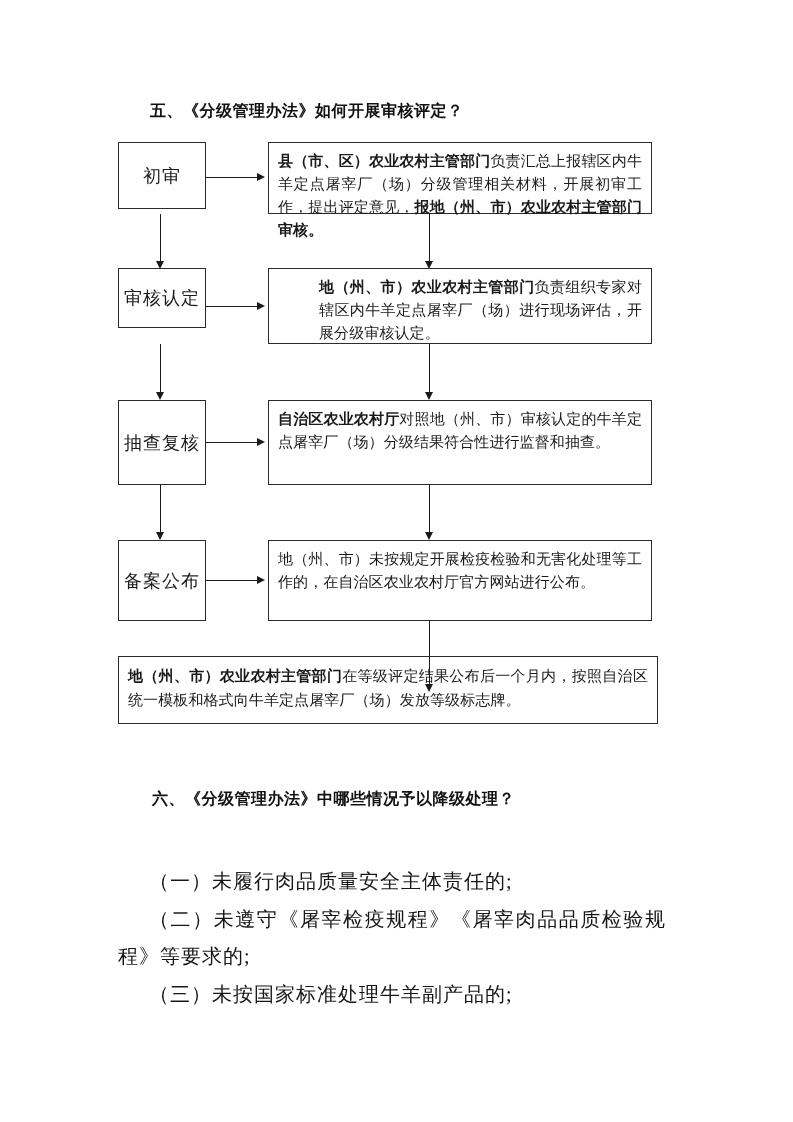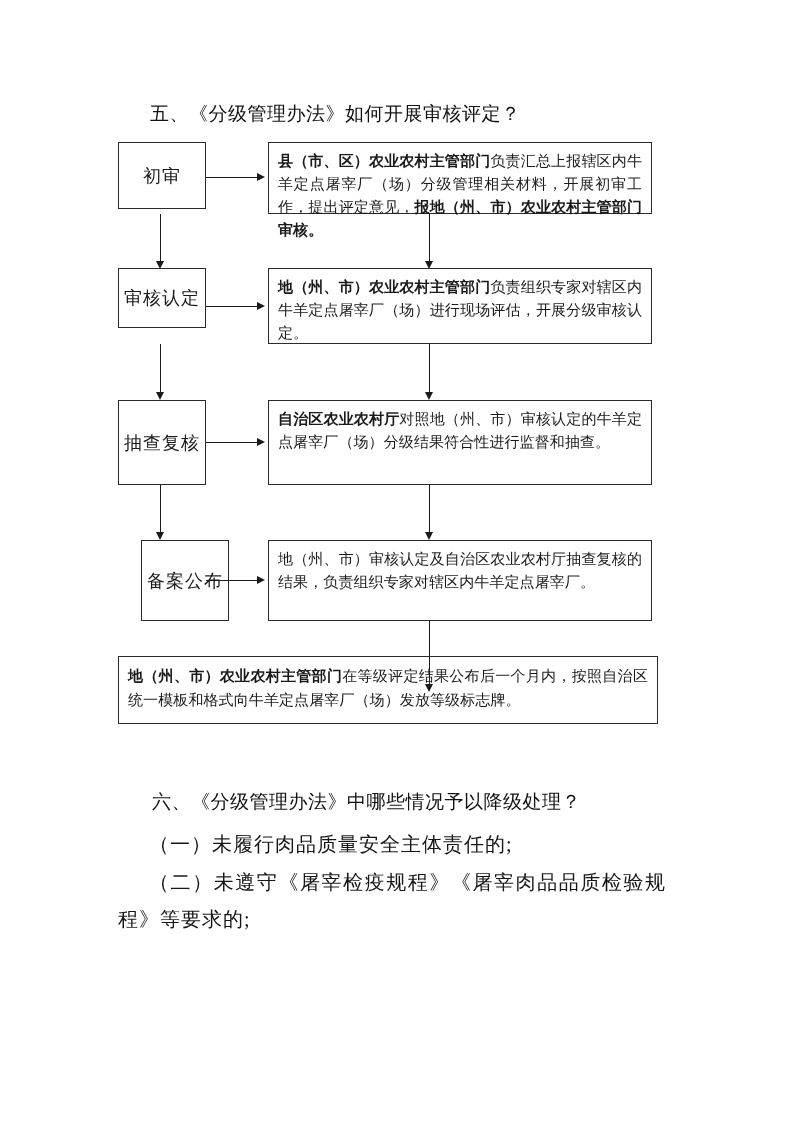--- a/index.html
+++ b/index.html
@@ -9,22 +9,22 @@
     height: 1122px;
     margin: 0 auto;
     background: #ffffff;
     color: #1a1a1a;
     font-family: "Liberation Serif", "DejaVu Serif", serif;
     overflow: hidden;
   }
   .sec-title {
     position: absolute;
     font-family: "Liberation Sans", "DejaVu Sans", sans-serif;
-    font-weight: 400;
-    font-size: 19px;
+    font-weight: 700;
+    font-size: 16px;
     letter-spacing: 0.5px;
     color: #111;
     white-space: nowrap;
   }
   .lbox {
     position: absolute;
     left: 118px;
     width: 88px;
     border: 1.5px solid #2b2b2b;
     background: #fff;
@@ -97,21 +97,21 @@
     position: absolute;
     bottom: -7px;
     left: -4.7px;
     border-left: 4px solid transparent;
     border-right: 4px solid transparent;
     border-top: 8px solid #1a1a1a;
   }
   .list {
     position: absolute;
     left: 118px;
-    top: 826px;
+    top: 863px;
     width: 548px;
   }
   .list p {
     margin: 0;
     font-size: 20px;
     line-height: 37.5px;
     letter-spacing: 1px;
     text-indent: 31px;
     text-align: justify;
     color: #161616;
@@ -132,52 +132,53 @@
     <p><b>县（市、区）农业农村主管部门</b><span>负责汇总上报辖区内牛羊定点屠宰厂（场）分级管理相关材料，开展初审工作，提出评定意见，</span><b id="tail0-fix">报地（州、市）农业农村主管部门审核。</b></p>
   </div>
 
   <div class="varrow" style="left:160px; top:214px; height:48px;"></div>
   <div class="varrow" style="left:429px; top:214px; height:48px;"></div>
 
   <div class="lbox" style="top:268px; height:60px;">
     <span>审核认定</span>
   </div>
   <div class="harrow" style="top:306px;"></div>
-  <div class="rbox" style="top:268px; height:76px;">
+  <div class="rbox" style="top:268px; height:76px;padding-left:41px;">
     <p><b>地（州、市）农业农村主管部门</b><span>负责组织专家对辖区内牛羊定点屠宰厂（场）进行现场评估，开展分级审核认定。</span></p>
   </div>
 
   <div class="varrow" style="left:160px; top:344px; height:49px;"></div>
   <div class="varrow" style="left:429px; top:344px; height:49px;"></div>
 
   <div class="lbox" style="top:400px; height:85px;">
     <span>抽查复核</span>
   </div>
   <div class="harrow" style="top:442px;"></div>
   <div class="rbox vc" style="top:400px; height:85px;">
     <p><b>自治区农业农村厅</b><span>对照地（州、市）审核认定的牛羊定点屠宰厂（场）分级结果符合性进行监督和抽查。</span></p>
   </div>
 
   <div class="varrow" style="left:160px; top:485px; height:48px;"></div>
   <div class="varrow" style="left:429px; top:485px; height:48px;"></div>
 
-  <div class="lbox" style="top:540px; height:81px;margin-left:23px;">
+  <div class="lbox" style="top:540px; height:81px;">
     <span>备案公布</span>
   </div>
   <div class="harrow" style="top:580px;"></div>
   <div class="rbox" style="top:540px; height:81px;">
-    <p><span>地（州、市）审核认定及自治区农业农村厅抽查复核的结果，负责组织专家对辖区内牛羊定点屠宰厂。</span></p>
+    <p><span>地（州、市）未按规定开展检疫检验和无害化处理等工作的，在自治区农业农村厅官方网站进行公布。</span></p>
   </div>
 
   <div class="varrow" style="left:429px; top:621px; height:64px;"></div>
 
   <div class="wide">
     <p><b>地（州、市）农业农村主管部门</b><span>在等级评定结果公布后一个月内，按照自治区统一模板和格式向牛羊定点屠宰厂（场）发放等级标志牌。</span></p>
   </div>
 
   <div class="sec-title" style="left:152px; top:789px;">六、《分级管理办法》中哪些情况予以降级处理？</div>
 
   <div class="list">
     <p>（一）未履行肉品质量安全主体责任的;</p>
     <p>（二）未遵守《屠宰检疫规程》《屠宰肉品品质检验规程》等要求的;</p>
+    <p>（三）未按国家标准处理牛羊副产品的;</p>
   </div>
 
 </div>
 
 </body></html>

